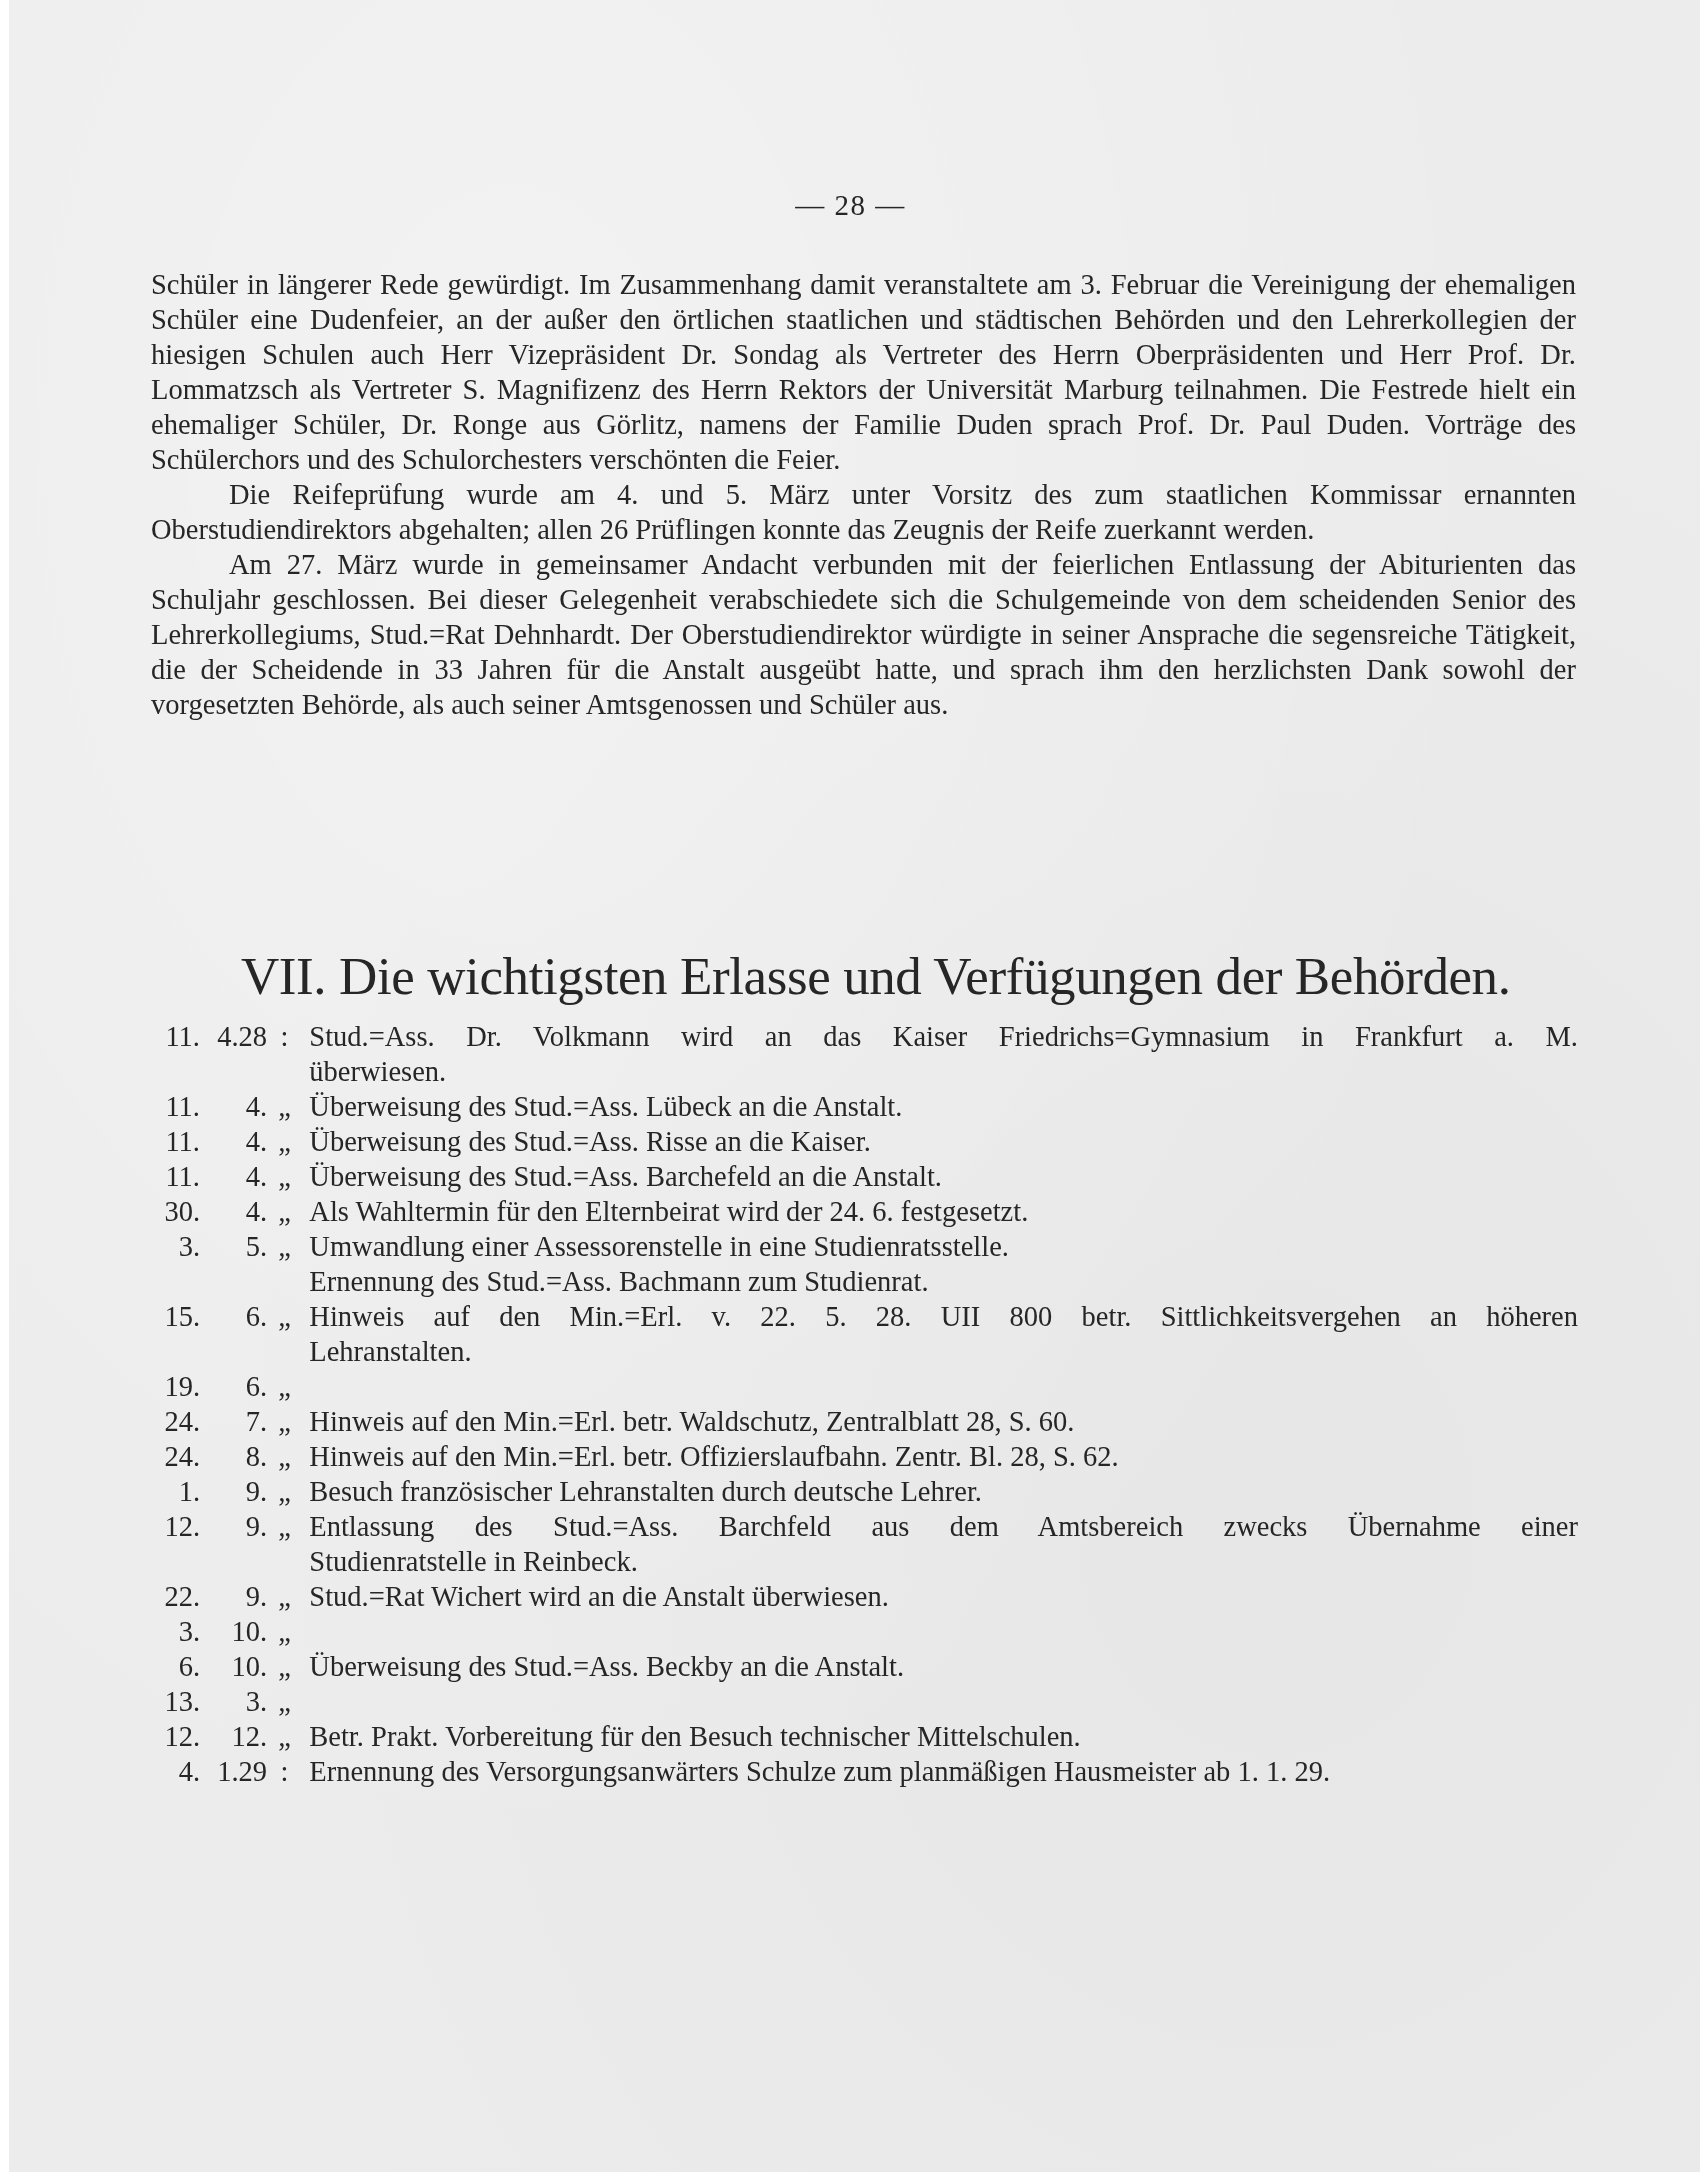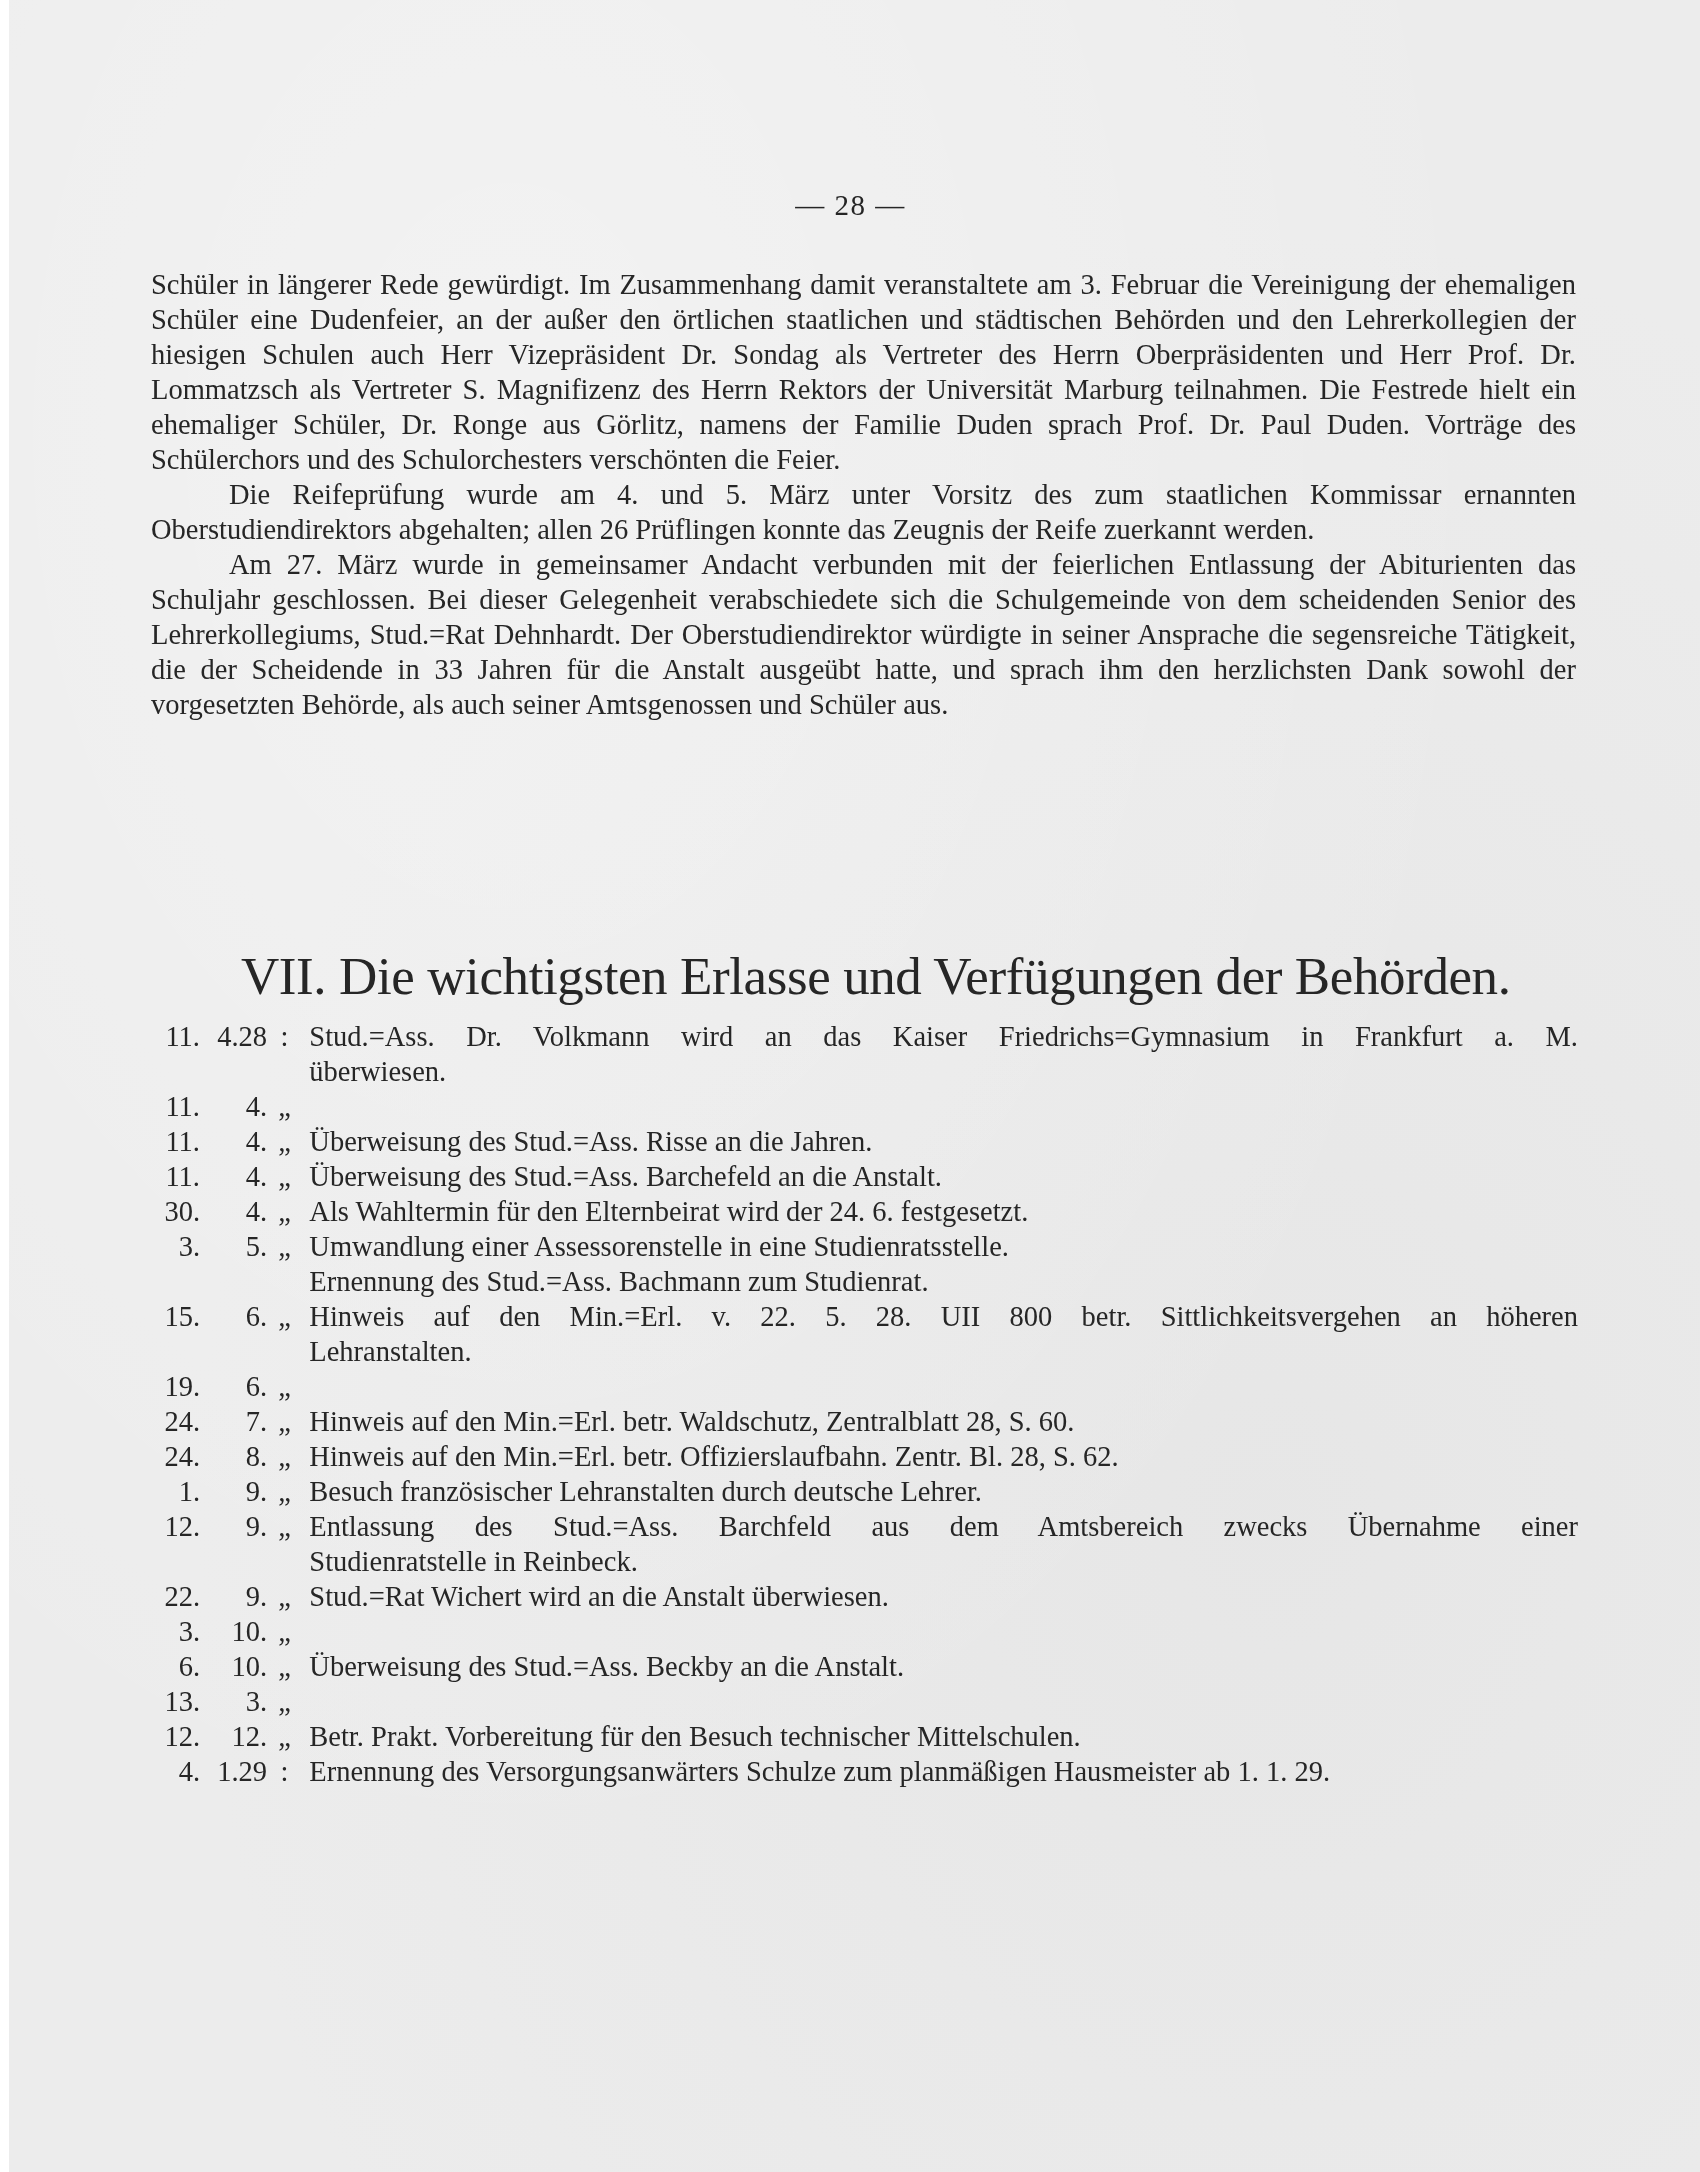--- a/index.html
+++ b/index.html
@@ -130,27 +130,30 @@
         <span class="sep">:</span>
         <span class="desc">
           <span class="first just">Stud.=Ass. Dr. Volkmann wird an das Kaiser Friedrichs=Gymnasium in Frankfurt a. M.</span>
           <span class="cont">überwiesen.</span>
         </span>
       </div>
       <div class="entry">
         <span class="day">11.</span>
         <span class="month">4.</span>
         <span class="sep">„</span>
-      </div>
-      <div class="entry">
-        <span class="day">11.</span>
-        <span class="month">4.</span>
-        <span class="sep">„</span>
-        <span class="desc">
-          <span class="first">Überweisung des Stud.=Ass. Risse an die Jahren.</span>
+        <span class="desc">
+          <span class="first">Überweisung des Stud.=Ass. Lübeck an die Anstalt.</span>
+        </span>
+      </div>
+      <div class="entry">
+        <span class="day">11.</span>
+        <span class="month">4.</span>
+        <span class="sep">„</span>
+        <span class="desc">
+          <span class="first">Überweisung des Stud.=Ass. Risse an die Kaiser.</span>
         </span>
       </div>
       <div class="entry">
         <span class="day">11.</span>
         <span class="month">4.</span>
         <span class="sep">„</span>
         <span class="desc">
           <span class="first">Überweisung des Stud.=Ass. Barchefeld an die Anstalt.</span>
         </span>
       </div>

